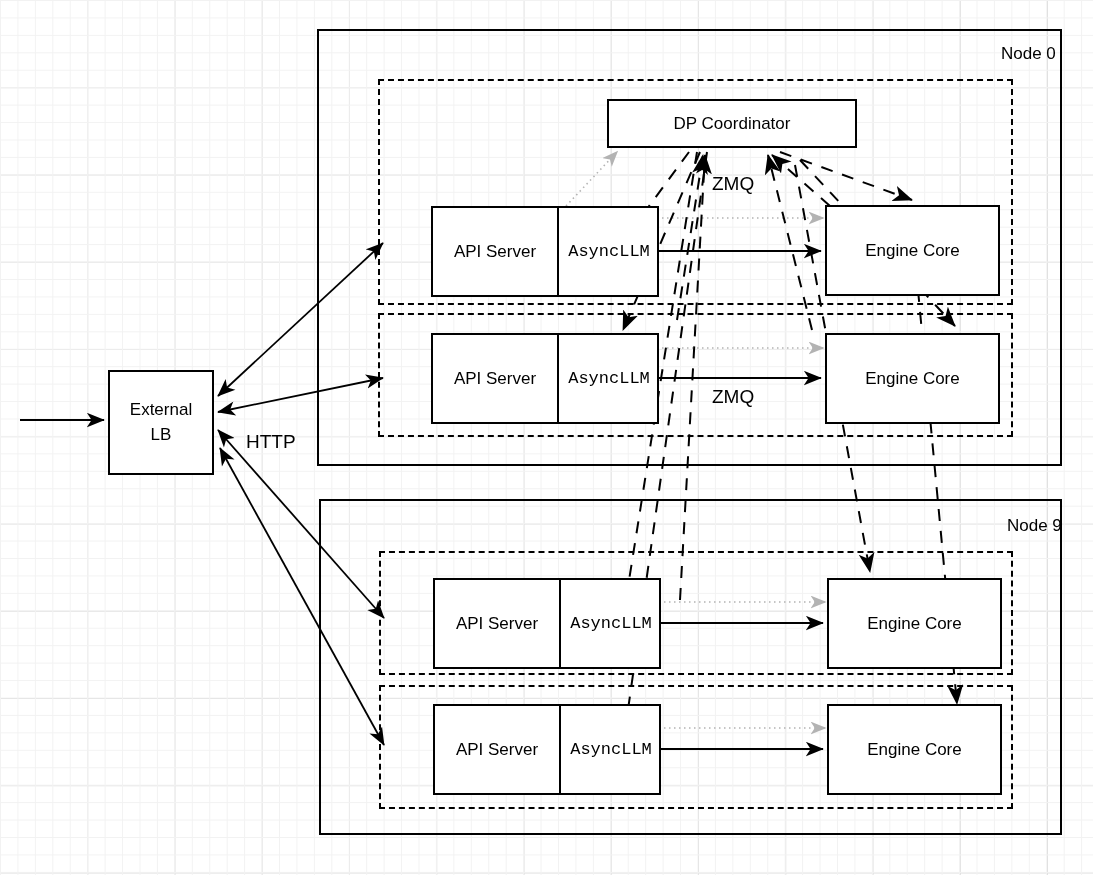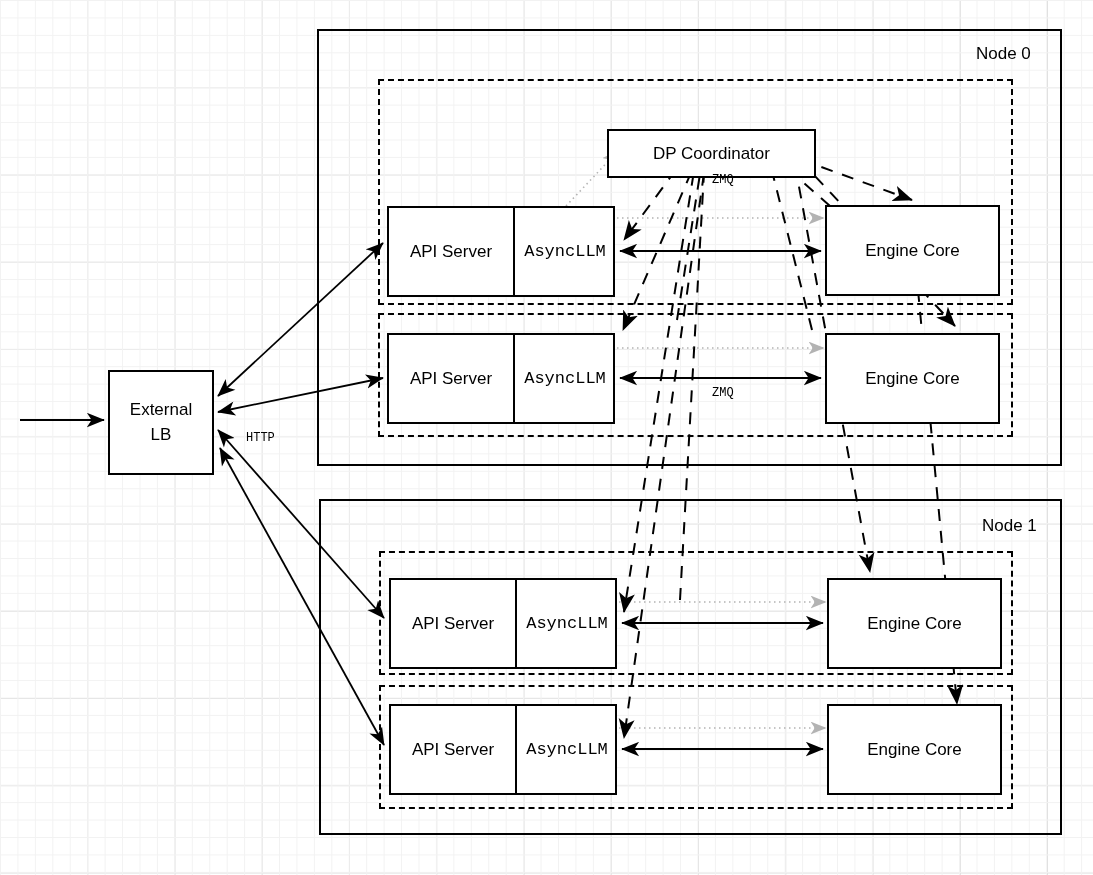--- a/index.html
+++ b/index.html
@@ -31,20 +31,21 @@
     position:absolute;
     border:2px solid #000;
     background:transparent;
     box-sizing:border-box;
   }
   .node-label{
     position:absolute;
     font-size:17px;
     color:#000;
     white-space:nowrap;
+    margin-left:25px;
   }
   .dash-group{
     position:absolute;
     border:2px dashed #000;
     background:transparent;
     box-sizing:border-box;
   }
   .solid-box{
     position:absolute;
     border:2px solid #000;
@@ -57,20 +58,21 @@
     color:#000;
     white-space:nowrap;
   }
   .split-box{
     position:absolute;
     border:2px solid #000;
     background:#ffffff;
     box-sizing:border-box;
     display:flex;
     align-items:stretch;
+    margin-left:44px;
   }
   .split-half{
     display:flex;
     align-items:center;
     justify-content:center;
     font-size:17px;
     color:#000;
     white-space:nowrap;
     flex:0 0 auto;
   }
@@ -84,37 +86,36 @@
     display:flex;
     flex-direction:column;
     align-items:center;
     justify-content:center;
     font-size:17px;
     line-height:1.45;
     color:#000;
   }
   .edge-label{
     position:absolute;
-    font-size:12px;
+    font-size:19px;
     color:#000;
     background:transparent;
     white-space:nowrap;
-    font-family:Liberation Mono, monospace;
   }
 </style>
 </head>
 <body>
 
 <div id="canvas">
 
   <div class="node-box" style="left:317px;top:29px;width:745px;height:437px;"></div>
   <div class="node-label" style="left:976px;top:44px;">Node 0</div>
 
   <div class="node-box" style="left:319px;top:499px;width:743px;height:336px;"></div>
-  <div class="node-label" style="left:982px;top:516px;">Node 1</div>
+  <div class="node-label" style="left:982px;top:516px;">Node 9</div>
 
   <div class="dash-group" style="left:378px;top:79px;width:635px;height:226px;"></div>
   <div class="dash-group" style="left:378px;top:313px;width:635px;height:124px;"></div>
 
   <div class="dash-group" style="left:379px;top:551px;width:634px;height:124px;"></div>
   <div class="dash-group" style="left:379px;top:685px;width:634px;height:124px;"></div>
 
   <svg class="layer" viewBox="0 0 1093 875" xmlns="http://www.w3.org/2000/svg">
     <defs>
       <marker id="ah" markerWidth="12" markerHeight="12" refX="9.5" refY="4" orient="auto" markerUnits="strokeWidth">
@@ -161,21 +162,21 @@
     <line x1="800" y1="160" x2="955" y2="326" stroke="#000" stroke-width="2" stroke-dasharray="12 10" marker-end="url(#ah)"></line>
     <line x1="795" y1="165" x2="870" y2="572" stroke="#000" stroke-width="2" stroke-dasharray="12 10" marker-end="url(#ah)"></line>
     <line x1="918" y1="290" x2="957" y2="704" stroke="#000" stroke-width="2" stroke-dasharray="12 10" marker-end="url(#ah)"></line>
   </svg>
 
   <div class="lb-box" style="left:108px;top:370px;width:106px;height:105px;">
     <span>External</span>
     <span>LB</span>
   </div>
 
-  <div class="solid-box" style="left:607px;top:99px;width:209px;height:49px;margin-top:30px;">
+  <div class="solid-box" style="left:607px;top:99px;width:250px;height:49px;">
     <span>DP Coordinator</span>
   </div>
 
   <div class="split-box" style="left:387px;top:206px;width:228px;height:91px;">
     <div class="split-half split-left">API Server</div>
     <div class="split-half split-right">AsyncLLM</div>
   </div>
 
   <div class="solid-box" style="left:825px;top:205px;width:175px;height:91px;">
     <span>Engine Core</span>

